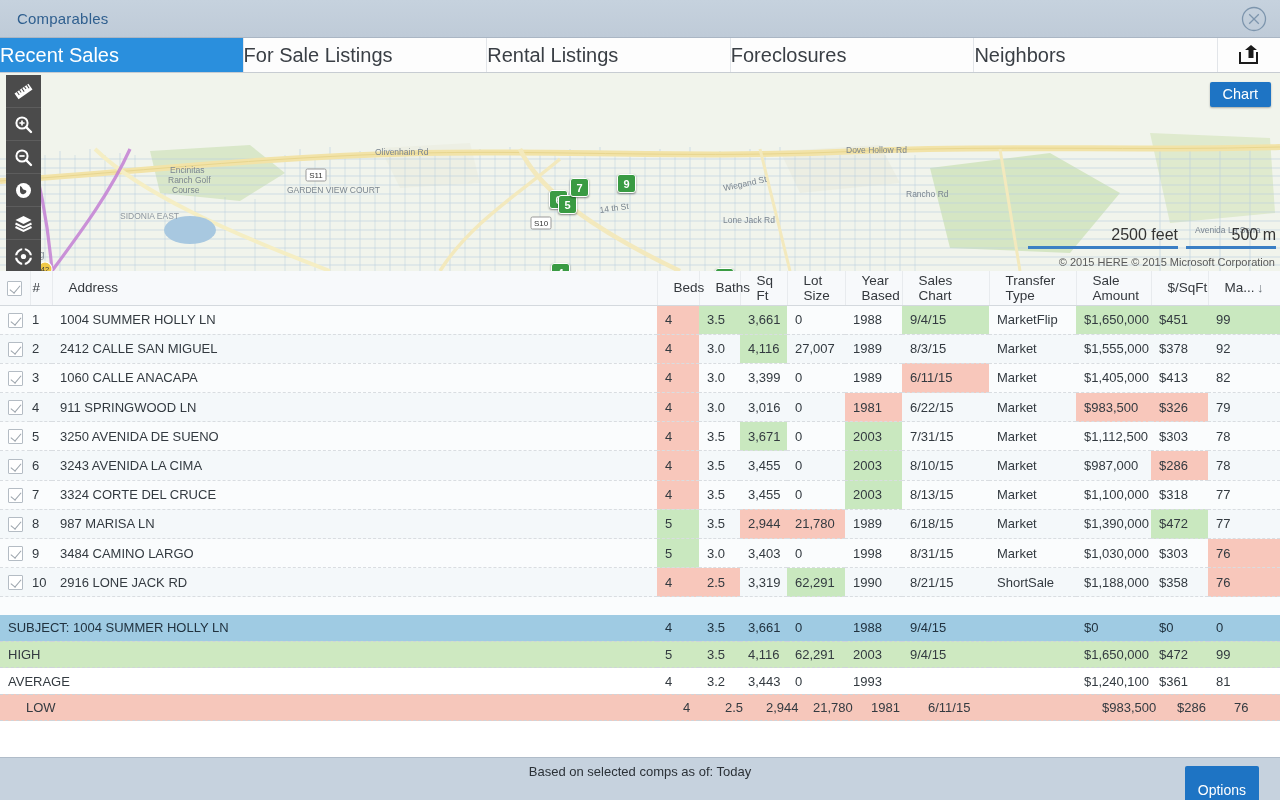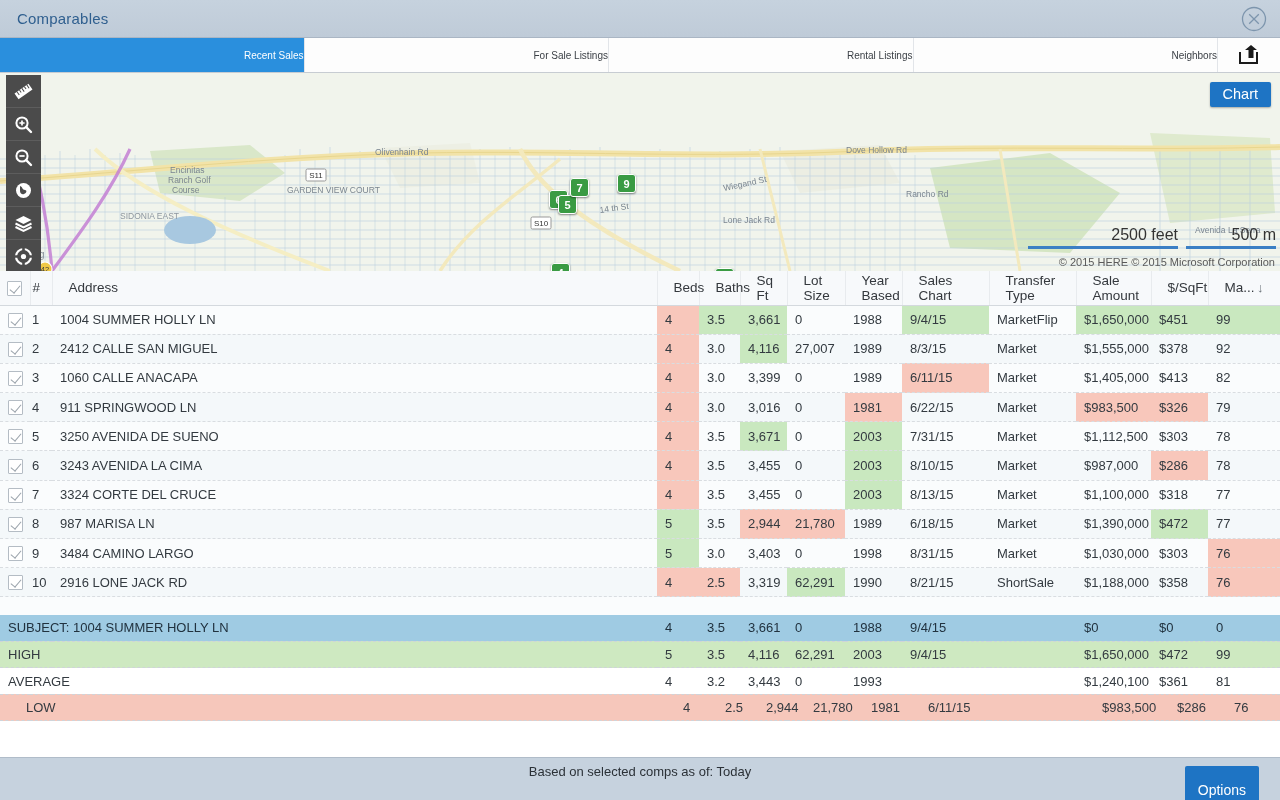--- a/index.html
+++ b/index.html
@@ -25,22 +25,22 @@
     cursor: pointer;
   }
 
   
   .tabbar {
     position: absolute; top: 38px; left: 0; width: 1280px; height: 35px;
     background: #fdfdfd; border-bottom: 1px solid #c7ccd2;
     display: flex; align-items: stretch;
   }
   .tab {
-    flex: 1 1 0; display: flex; align-items: center; justify-content: flex-end;
-    font-size: 10px; color: #3a3f45; cursor: pointer;
+    flex: 1 1 0; display: flex; align-items: center; justify-content: flex-start;
+    font-size: 20px; color: #3a3f45; cursor: pointer;
     border-right: 1px solid #e2e5e9;
   }
   .tab.active {
     background: #2a8fdd; color: #ffffff;
   }
   .share-btn {
     width: 62px; display: flex; align-items: center; justify-content: center;
     cursor: pointer;
   }
 
@@ -158,20 +158,23 @@
 
 <div class="tabbar">
   <div class="tab active">
       <span>Recent Sales</span>
     </div>
   <div class="tab">
       <span>For Sale Listings</span>
     </div>
   <div class="tab">
       <span>Rental Listings</span>
+    </div>
+  <div class="tab">
+      <span>Foreclosures</span>
     </div>
   <div class="tab">
       <span>Neighbors</span>
     </div>
   <div class="share-btn">
     <svg width="22" height="20" viewBox="0 0 22 20">
       <path d="M2 7 L2 18 L19 18 L19 7" fill="none" stroke="#1b1b1b" stroke-width="2"></path>
       <path d="M10.5 13 L10.5 5 L7 5 L13 0 L19 5 L15.5 5 L15.5 13 Z" fill="#1b1b1b"></path>
     </svg>
   </div>

